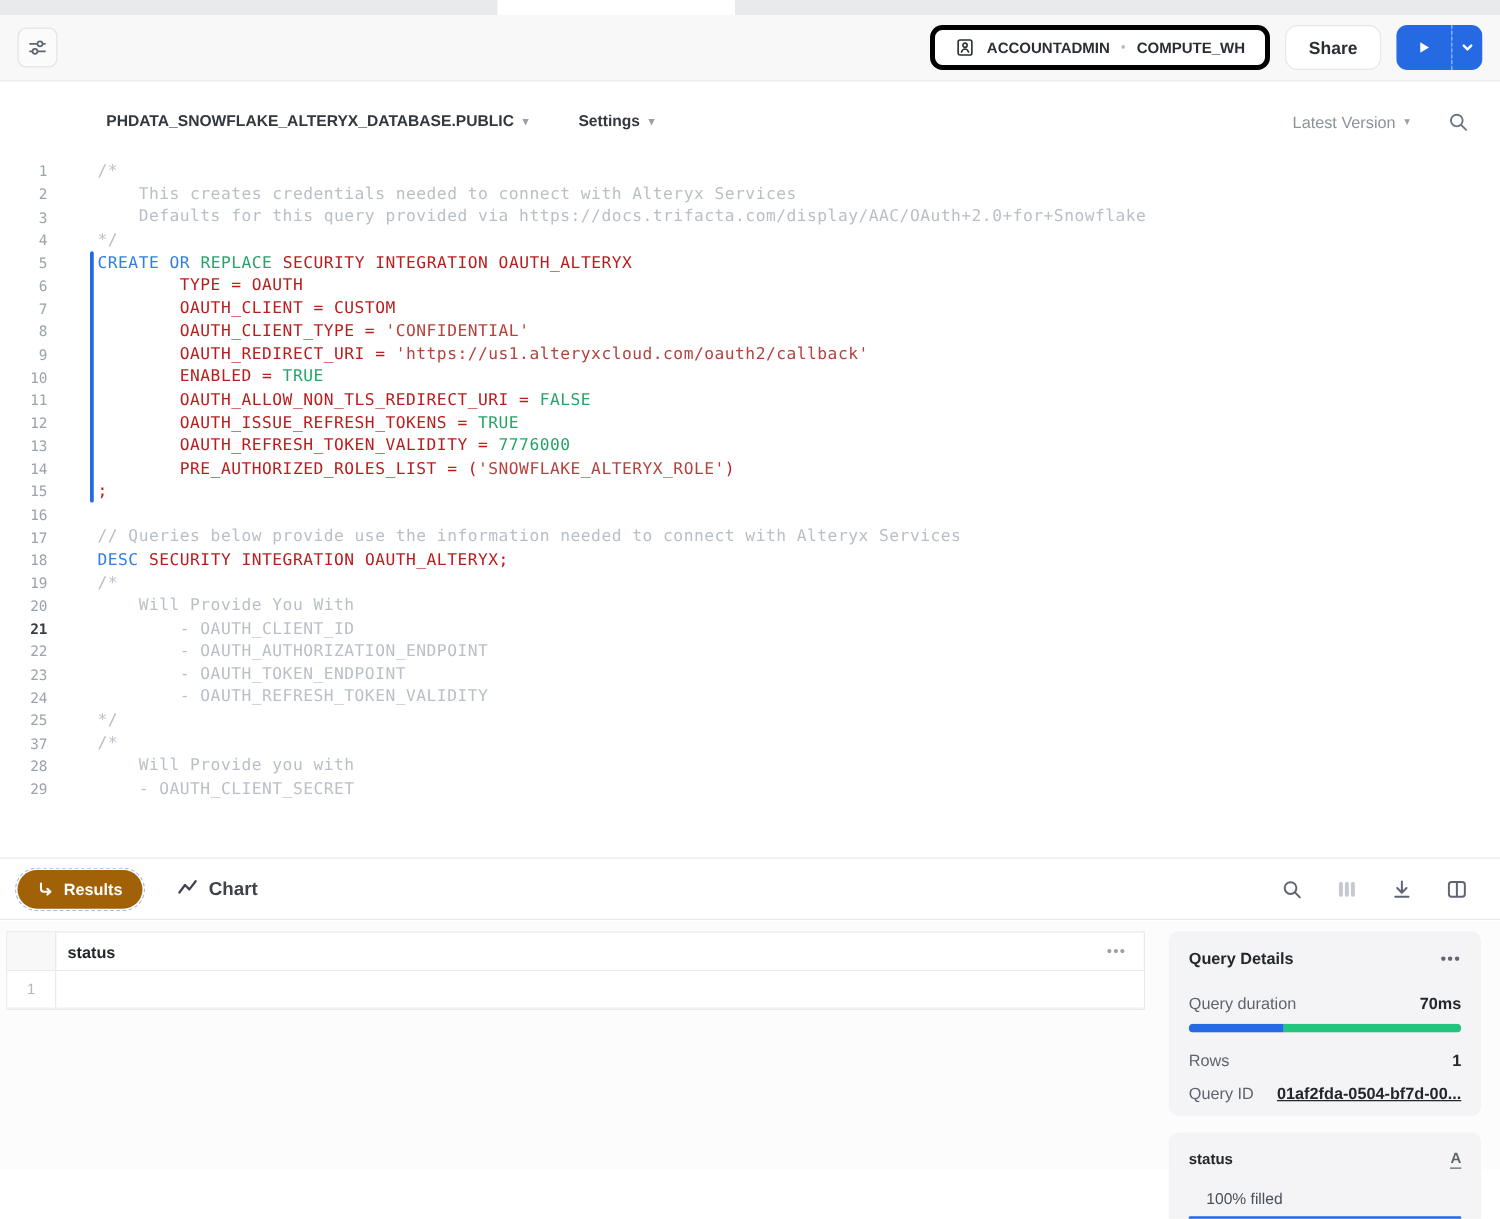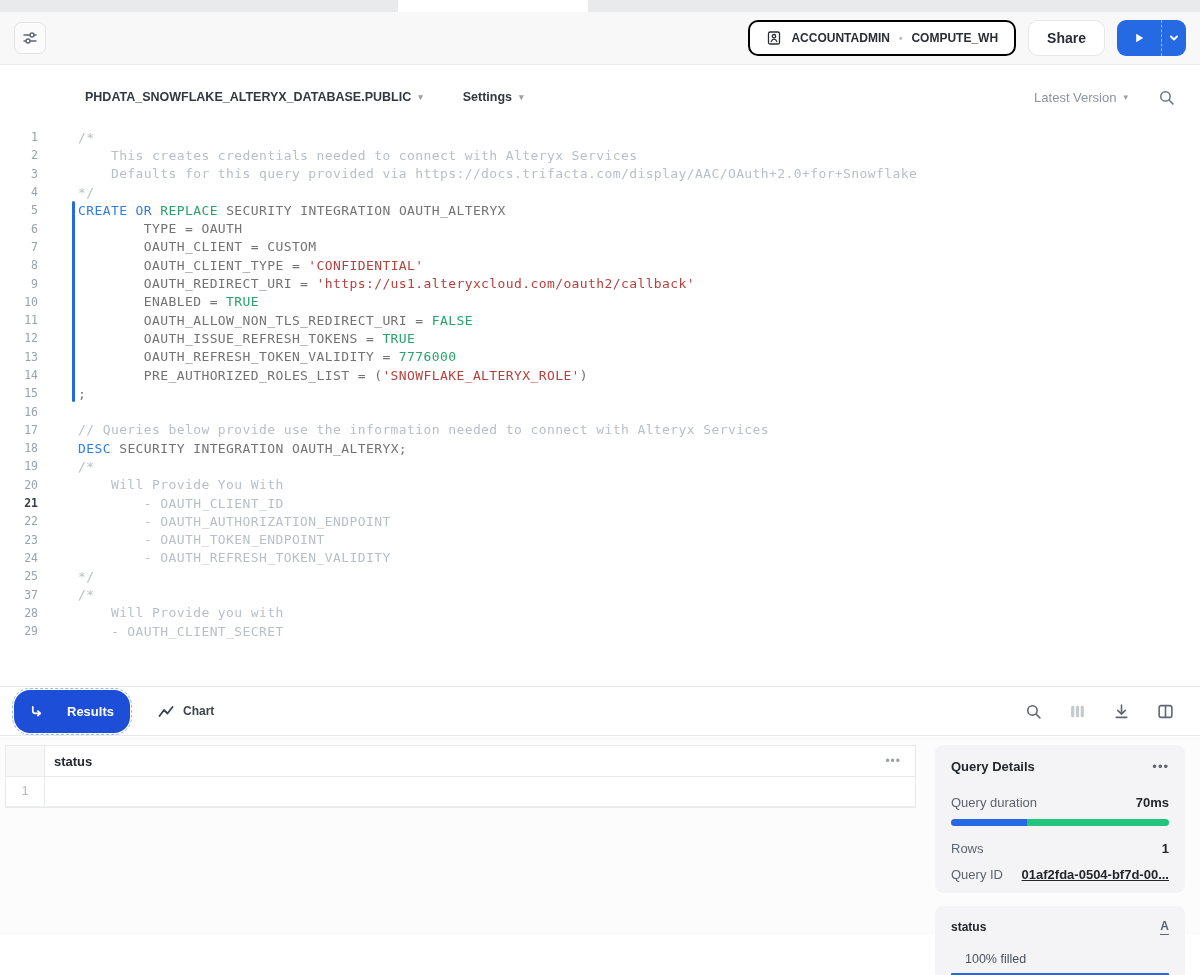--- a/index.html
+++ b/index.html
@@ -10,21 +10,21 @@
   .top-strip{position:absolute;top:0;left:0;width:1200px;height:12px;background:#e9eaec;}
   .tab-notch{position:absolute;top:0;left:398px;width:190px;height:12px;background:#fff;}
 
   
   .toolbar{position:absolute;top:12px;left:0;width:1200px;height:53px;background:#f8f8f9;
            border-bottom:1px solid #ececee;display:flex;align-items:center;
            padding:0 14px;box-sizing:border-box;}
   .filter-btn{width:32px;height:32px;border:1px solid #e2e3e6;background:#fbfbfc;border-radius:7px;
               display:flex;align-items:center;justify-content:center;color:#5f6672;cursor:pointer;padding:0;}
   .toolbar-right{margin-left:auto;display:flex;gap:12px;align-items:center;}
-  .context-pill{height:36px;background:#fff;border:2px solid #000000;border-radius:10px;
+  .context-pill{height:36px;background:#fff;border:4px solid #000000;border-radius:10px;
                 display:flex;align-items:center;gap:9px;padding:0 16px;font-size:12px;
                 font-weight:700;color:#2a2e34;cursor:pointer;box-sizing:border-box;}
   .ctx-dot{color:#b7bcc4;font-size:10px;}
   .share-btn{height:36px;background:#fff;border:1px solid #e6e7ea;border-radius:10px;padding:0 18px;
              font-size:14px;font-weight:700;color:#2a2e34;cursor:pointer;font-family:inherit;}
   .run-split{display:flex;height:36px;border-radius:9px;overflow:hidden;}
   .run-btn{width:44px;background:#2569e3;border:none;display:flex;align-items:center;justify-content:center;cursor:pointer;}
   .run-caret{width:25px;background:#2569e3;border:none;border-left:1px dashed rgba(255,255,255,.5);
              display:flex;align-items:center;justify-content:center;cursor:pointer;}
 
@@ -39,30 +39,30 @@
                  display:flex;align-items:center;padding:0;}
 
   .code-area{position:absolute;top:62px;left:0;right:0;}
   .selection-bar{position:absolute;left:72px;width:3px;background:#2569e3;border-radius:2px;}
   .code-line{display:flex;height:18.3px;align-items:center;}
   .ln{width:38px;text-align:right;font-family:"DejaVu Sans Mono",monospace;font-size:11.5px;
       color:#9aa2ab;flex-shrink:0;user-select:none;}
   .ln.active{color:#383d44;font-weight:700;}
   .code-text{margin-left:40px;font-family:"DejaVu Sans Mono",monospace;font-size:13px;
              letter-spacing:.4px;white-space:pre;color:#4d5258;}
-  .tok-c{color:#b9bfc7;}.tok-k{color:#2f7de5;}.tok-g{color:#28a368;}.tok-s{color:#b5413d;}.tok-p{color:#737373;}
+  .tok-c{color:#b9bfc7;}.tok-k{color:#2f7de5;}.tok-g{color:#28a368;}.tok-s{color:#b5413d;}.tok-p{color:#b91c1c;}
 
   
   .results-toolbar{position:absolute;top:686px;left:0;width:1200px;height:50px;background:#fff;
                    border-top:1px solid #e8e9eb;border-bottom:1px solid #e8e9eb;
                    display:flex;align-items:center;padding:0 14px;box-sizing:border-box;}
-  .results-pill{height:43px;background:#1d4ed8;color:#fff;border-radius:16px;display:flex;
-                align-items:center;gap:24px;padding:0 16px;font-size:13px;font-weight:700;
+  .results-pill{height:31px;background:#a16207;color:#fff;border-radius:16px;display:flex;
+                align-items:center;gap:8px;padding:0 16px;font-size:13px;font-weight:700;
                 cursor:pointer;outline:1px dashed #9db9ee;outline-offset:1px;}
-  .chart-tab{margin-left:28px;display:flex;gap:9px;align-items:center;font-size:12px;
+  .chart-tab{margin-left:28px;display:flex;gap:9px;align-items:flex-start;font-size:15px;
              font-weight:600;color:#3f444b;cursor:pointer;}
   .rt-icons{margin-left:auto;display:flex;gap:27px;align-items:center;padding-right:12px;}
   .icon-btn{background:none;border:none;padding:0;display:flex;align-items:center;color:#5f6672;cursor:pointer;}
   .icon-btn.disabled{color:#c6c9cf;cursor:default;}
 
   
   .results-region{position:absolute;top:737px;left:0;width:1200px;height:198px;background:#fcfcfd;}
   .results-table{position:absolute;left:5px;top:8px;width:911px;background:#fff;
                  border:1px solid #e9eaec;box-sizing:border-box;}
   .thead{display:flex;height:30px;border-bottom:1px solid #e9eaec;align-items:stretch;}

